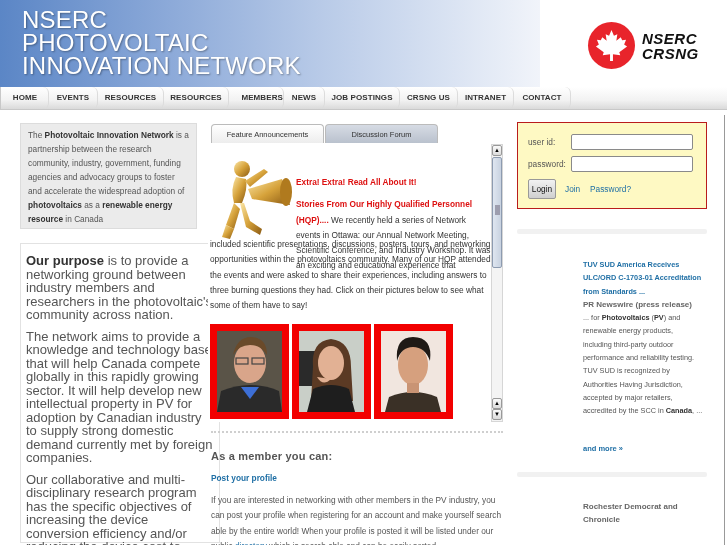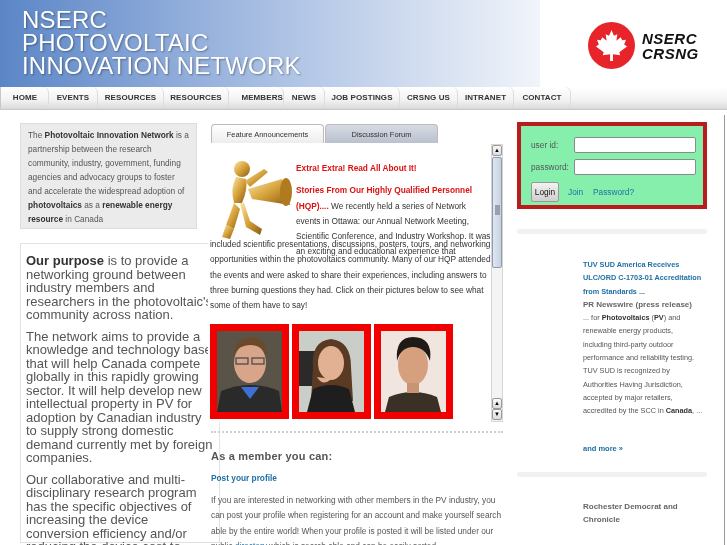--- a/index.html
+++ b/index.html
@@ -29,41 +29,41 @@
   .purpose-box b { color: #333; }
 
   
   .tab { position: absolute; top: 124px; height: 20px; line-height: 20px; font-size: 7.5px; text-align: center; color: #333; border: 1px solid #bbb; border-bottom: none; border-radius: 4px 4px 0 0; }
   .tab-active { left: 211px; width: 113px; background: linear-gradient(180deg, #ffffff, #ececec); }
   .tab-inactive { left: 325px; width: 113px; background: linear-gradient(180deg, #d6dbe4, #b8c0cc); }
 
   .feature { position: absolute; left: 208px; top: 143px; width: 296px; height: 279px; background: #fff; overflow: hidden; }
   .feature-content { position: absolute; left: 2px; top: 0; width: 282px; font-size: 8.3px; line-height: 15.3px; color: #333; }
   .megaphone { position: absolute; left: 10px; top: 16px; width: 76px; height: 84px; }
-  .feat-text { position: absolute; left: 86px; top: 18px; width: 196px; }
+  .feat-text { position: absolute; left: 86px; top: 32px; width: 196px; }
   .red-b { color: #dd1111; font-weight: bold; }
   .feat-full { position: absolute; left: 0; top: 94px; width: 284px; }
   .photos { position: absolute; left: 2px; top: 181px; width: 250px; height: 96px; }
   .photo { position: absolute; top: 0; width: 79px; height: 95px; border: 7px solid #f20000; background: #888; overflow: hidden; }
   .photo svg { display: block; }
   .scrollbar { position: absolute; left: 491px; top: 144px; width: 12px; height: 278px; background: #f4f4f4; border: 1px solid #d6d6d6; }
   .sb-btn { position: absolute; left: 0; width: 10px; height: 11px; background: linear-gradient(180deg,#fafafa,#dcdcdc); border: 1px solid #999; border-radius: 2px; font-size: 6px; line-height: 9px; text-align: center; color: #000; }
   .sb-thumb { position: absolute; left: 0; top: 12px; width: 10px; height: 111px; background: linear-gradient(90deg, #dfe6f0, #c8d2e0); border: 1px solid #8d9bb0; border-radius: 2px; }
   .grip { position: absolute; left: 2px; top: 47px; width: 5px; height: 10px; background-image: radial-gradient(#99a 0.7px, transparent 0.8px); background-size: 2px 2px; }
 
   .dotted-line { position: absolute; left: 211px; top: 431px; width: 292px; border-top: 2px dotted #cfcfcf; }
 
   .member-h { position: absolute; left: 211px; top: 450px; font-size: 11px; font-weight: bold; color: #555; letter-spacing: 0.2px; }
   .post-link { position: absolute; left: 211px; top: 473px; font-size: 8.3px; font-weight: bold; color: #1f6fa5; }
   .member-p { position: absolute; left: 211px; top: 493px; width: 300px; font-size: 8.3px; line-height: 15.3px; color: #555; }
   .member-p a { color: #1f6fa5; text-decoration: none; }
 
   
   .right-border { position: absolute; left: 724px; top: 115px; width: 1px; height: 430px; background: #999; }
-  .login-box { position: absolute; left: 517px; top: 122px; width: 190px; height: 87px; background: #86efac; border: 4px solid #b91c1c; }
+  .login-box { position: absolute; left: 517px; top: 122px; width: 190px; height: 87px; background: #fef9c3; border: 1px solid #b91c1c; }
   .lbl { position: absolute; font-size: 8.3px; color: #555; }
   .inp { position: absolute; width: 122px; height: 16px; background: #fff; border: 1px solid #8a8a8a; border-radius: 2px; }
   .login-btn { position: absolute; left: 10px; top: 56px; width: 28px; height: 20px; font-size: 8.3px; line-height: 18px; text-align: center; color: #111; background: linear-gradient(180deg, #f2f2f2, #cfcfcf); border: 1px solid #999; border-radius: 2px; }
   .lnk { position: absolute; top: 61px; font-size: 8.3px; color: #1f6fa5; }
   .sep-bar { position: absolute; left: 517px; width: 190px; height: 5px; background: #f1f1f1; border-radius: 2px; }
 
   .news { position: absolute; left: 583px; width: 120px; font-size: 7.3px; line-height: 13.3px; color: #555; }
   .news .t { color: #1f6fa5; font-weight: bold; }
   .news .src { color: #666; font-weight: bold; font-size: 8px; }
   .news b { color: #333; }

